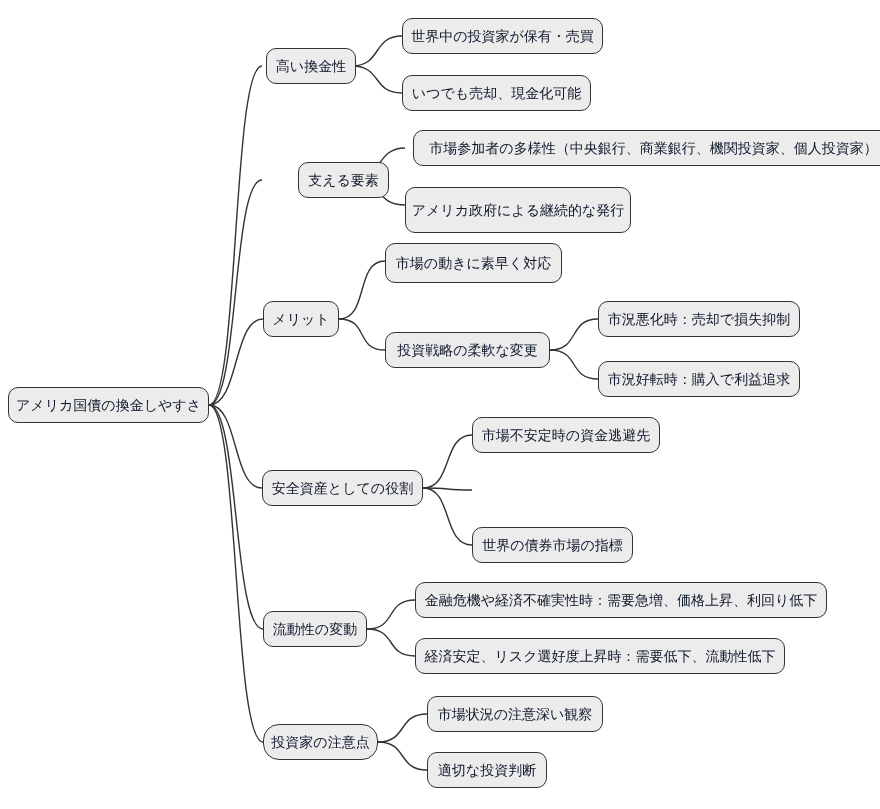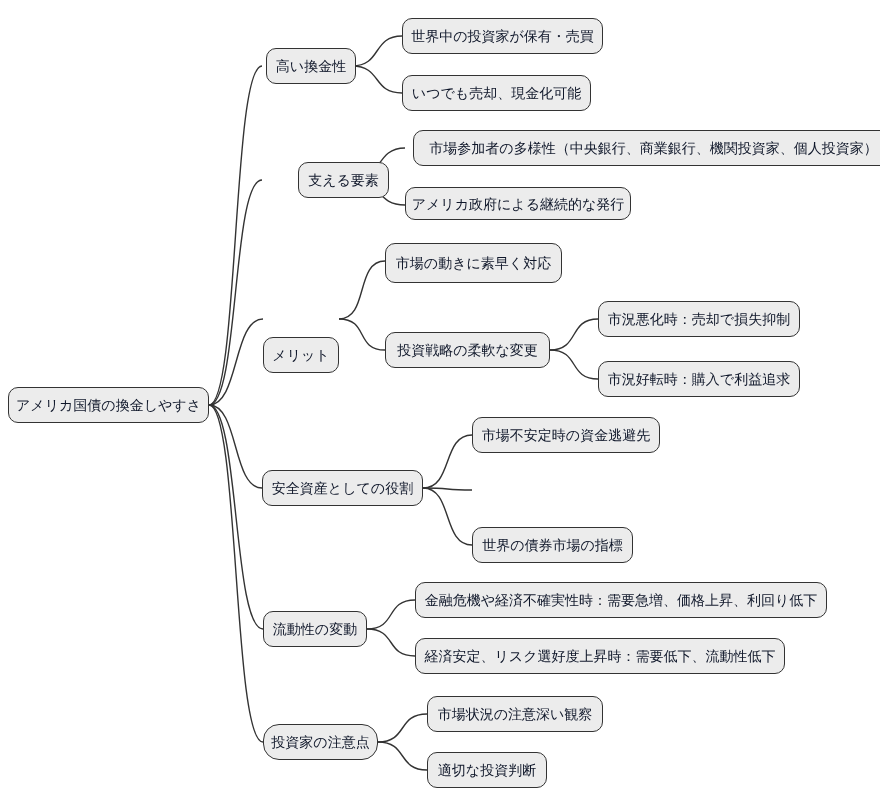--- a/index.html
+++ b/index.html
@@ -70,30 +70,30 @@
     <path d="M367 629 C397 629 385 656 415 656"></path>
 
     <path d="M378 742 C408 742 397 714 427 714"></path>
     <path d="M378 742 C408 742 397 770 427 770"></path>
   </svg>
 
   <div class="node" style="left:8px;top:387px;width:201px;height:36px;">アメリカ国債の換金しやすさ</div>
 
   <div class="node" style="left:266px;top:48px;width:90px;height:36px;">高い換金性</div>
   <div class="node" style="left:262px;top:162px;width:91px;height:36px;margin-left:36px;">支える要素</div>
-  <div class="node" style="left:263px;top:301px;width:76px;height:36px;margin-top:36px;">メリット</div>
+  <div class="node" style="left:263px;top:301px;width:76px;height:36px;">メリット</div>
   <div class="node" style="left:262px;top:470px;width:161px;height:36px;">安全資産としての役割</div>
   <div class="node" style="left:263px;top:611px;width:104px;height:36px;">流動性の変動</div>
   <div class="node" style="left:263px;top:724px;width:115px;height:36px;border-radius:16px;">投資家の注意点</div>
 
   <div class="node" style="left:402px;top:18px;width:201px;height:36px;">世界中の投資家が保有・売買</div>
   <div class="node" style="left:402px;top:75px;width:189px;height:36px;">いつでも売却、現金化可能</div>
 
   <div class="node" style="left:405px;top:130px;width:481px;height:36px;margin-left:8px;">市場参加者の多様性（中央銀行、商業銀行、機関投資家、個人投資家）</div>
-  <div class="node" style="left:405px;top:187px;width:226px;height:33px;">アメリカ政府による継続的な発行</div>
+  <div class="node" style="left:405px;top:187px;width:226px;height:46px;">アメリカ政府による継続的な発行</div>
 
   <div class="node" style="left:385px;top:243px;width:177px;height:40px;">市場の動きに素早く対応</div>
   <div class="node" style="left:385px;top:332px;width:165px;height:36px;">投資戦略の柔軟な変更</div>
   <div class="node" style="left:598px;top:301px;width:202px;height:36px;">市況悪化時：売却で損失抑制</div>
   <div class="node" style="left:598px;top:361px;width:202px;height:36px;">市況好転時：購入で利益追求</div>
 
   <div class="node" style="left:472px;top:417px;width:188px;height:36px;">市場不安定時の資金逃避先</div>
   <div class="node" style="left:472px;top:527px;width:161px;height:36px;">世界の債券市場の指標</div>
 
   <div class="node" style="left:415px;top:582px;width:412px;height:36px;">金融危機や経済不確実性時：需要急増、価格上昇、利回り低下</div>

